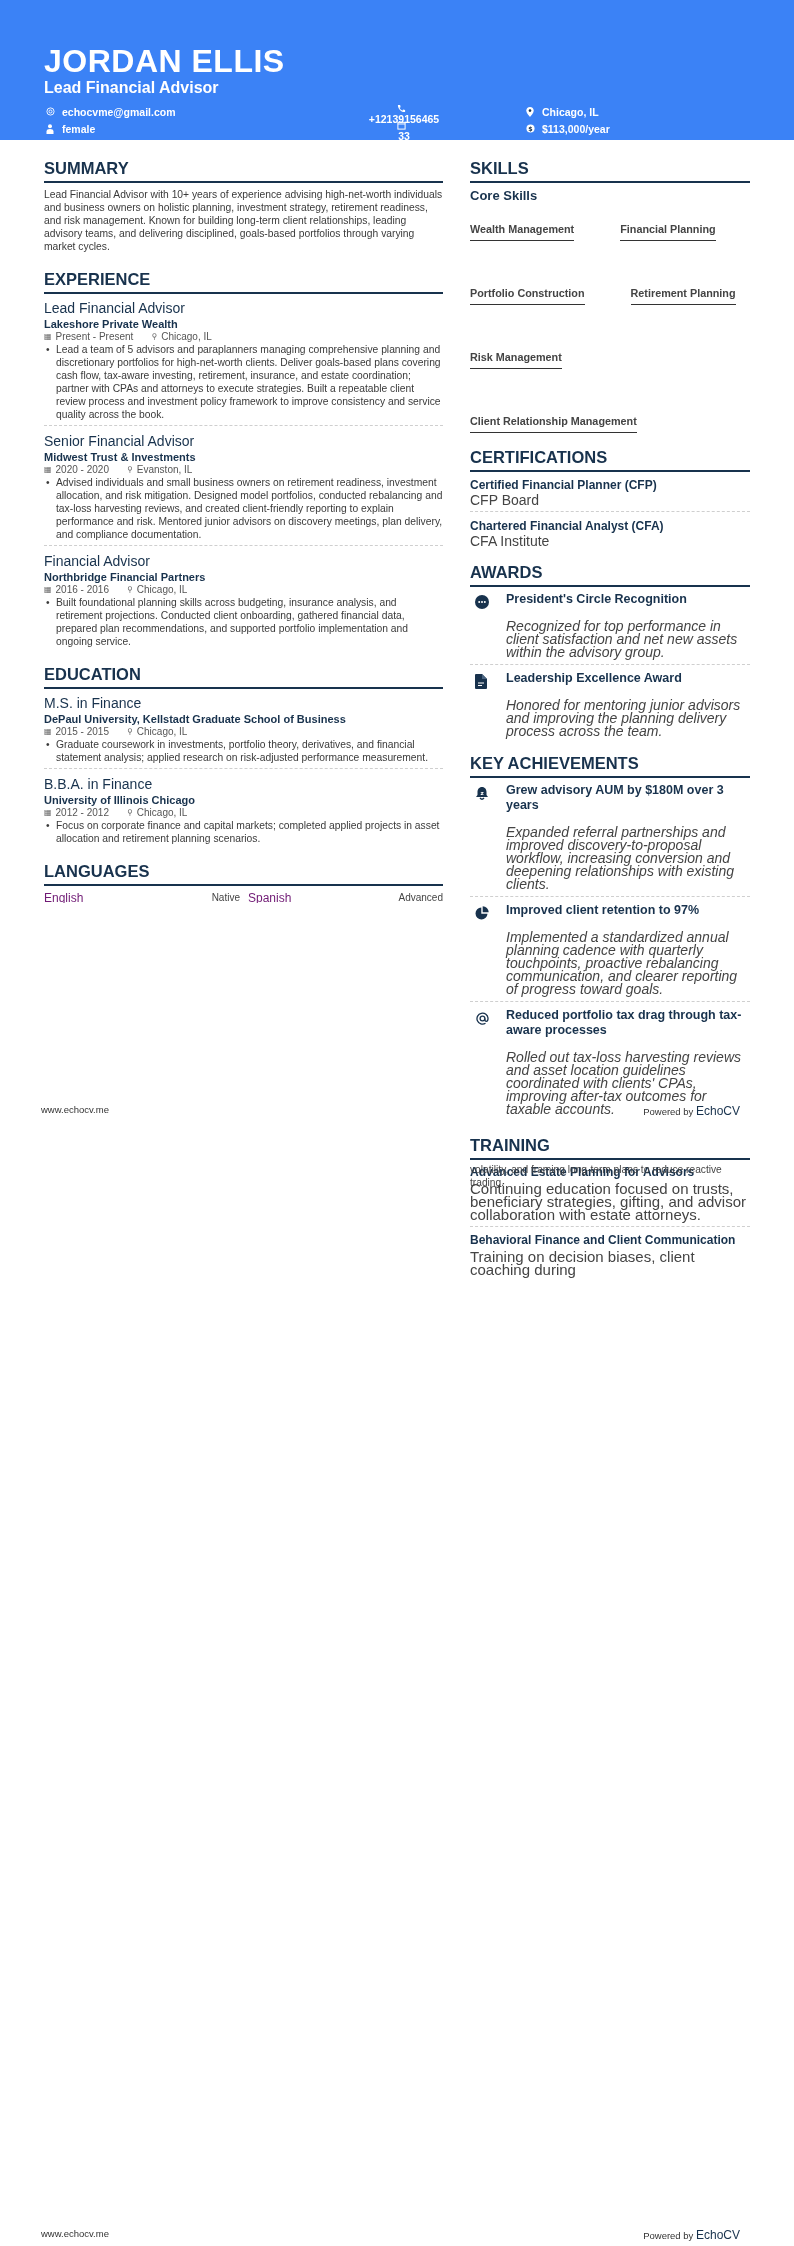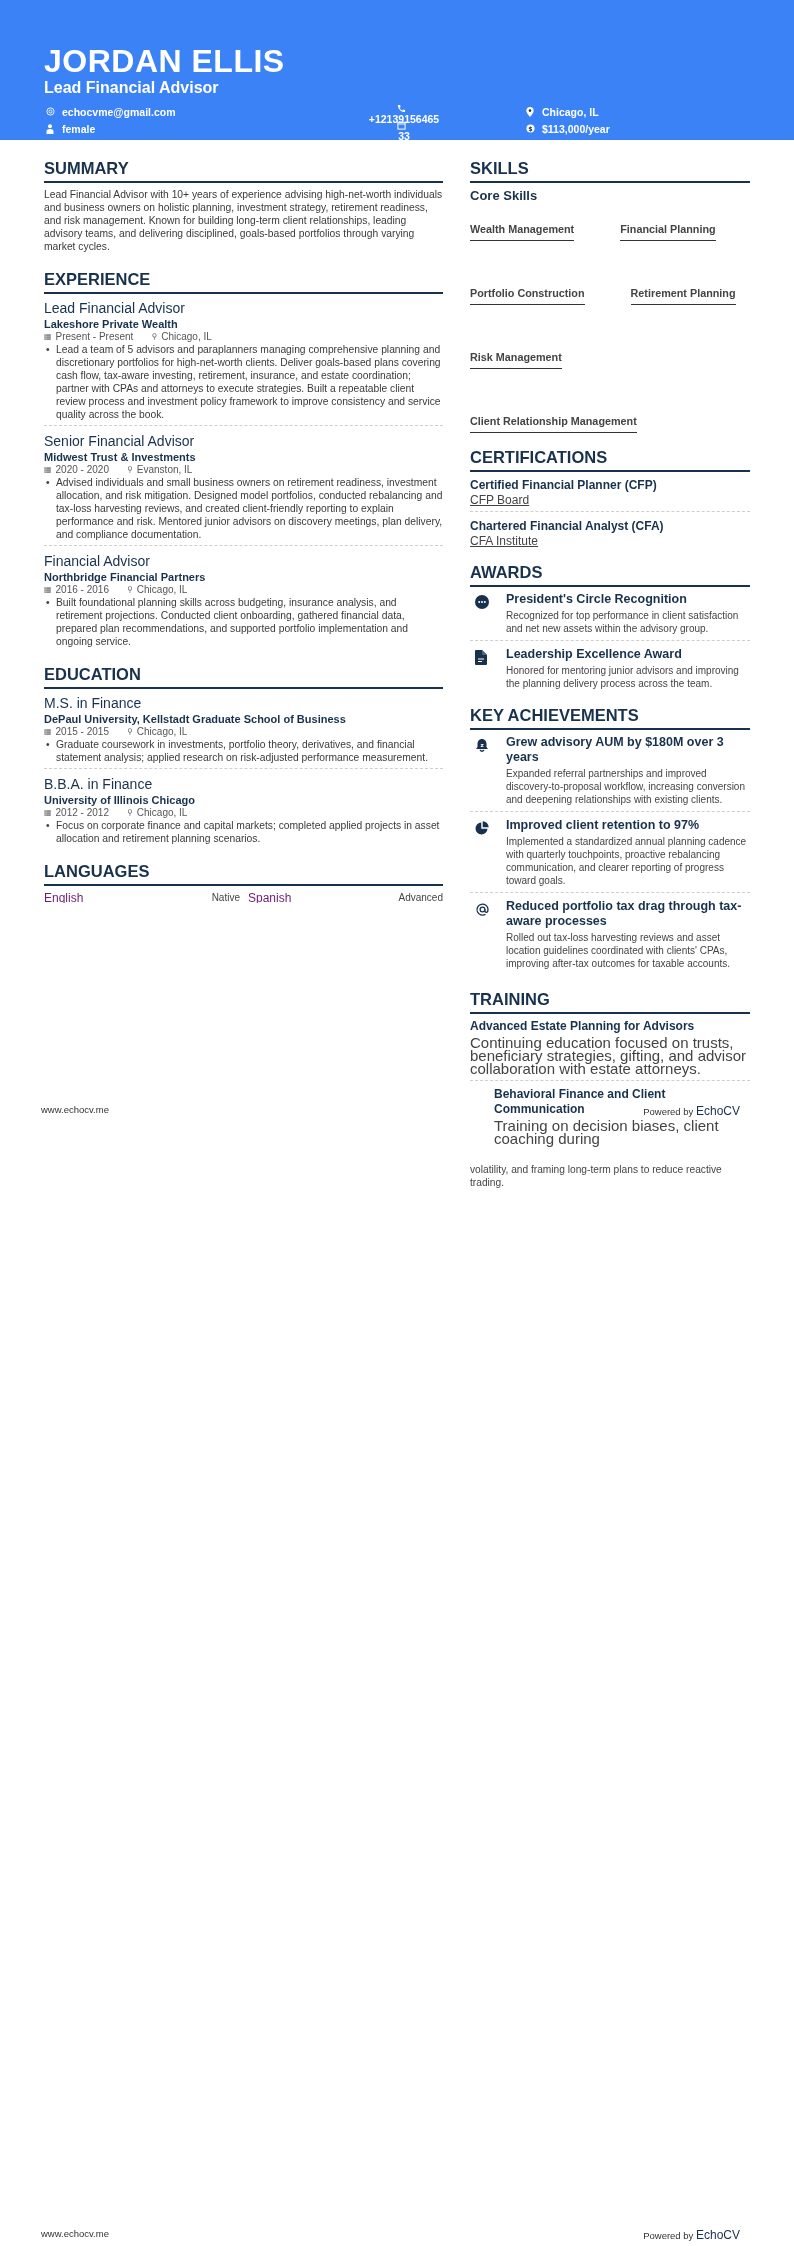--- a/index.html
+++ b/index.html
@@ -38,31 +38,31 @@
     .lang .ln { font-size: 12px; font-weight: 400; color: #701a75; }
     .lang .lv { font-size: 10px; color: #444; line-height: 14px; }
 
     .skill-group { font-size: 13px; font-weight: 700; color: #18324d; margin-bottom: 20px; }
     .skills { display: flex; flex-wrap: wrap; column-gap: 16px; row-gap: 7px; gap: 46px; }
     .skill { font-size: 10.8px; font-weight: 700; color: #444; border-bottom: 1.5px solid #333; padding-bottom: 4px; line-height: 13px; }
 
     .cert { border-bottom: 1px dashed #cfcfcf; padding-bottom: 4px; margin-bottom: 6px; }
     .cert.last { border-bottom: none; }
     .cert .cn { font-size: 12px; font-weight: 700; color: #18324d; line-height: 16px; }
-    .cert .ci { font-size: 12px; color: #444; line-height: 14px; text-decoration: underline; }
+    .cert .ci { font-size: 14px; color: #444; line-height: 14px; }
 
     .iconed { display: flex; border-bottom: 1px dashed #cfcfcf; padding-bottom: 5px; margin-bottom: 6px; }
     .iconed.last { border-bottom: none; }
     .iconed .ic { width: 36px; flex: none; padding-top: 3px; padding-left: 5px; }
     .iconed .ib { flex: 1; }
     .iconed .it { font-size: 12.5px; font-weight: 700; color: #18324d; line-height: 15px; }
-    .iconed .id { font-size: 10px; color: #444; line-height: 13px; margin-top: 2px; }
+    .iconed .id { font-size: 14px; color: #444; line-height: 13px; margin-top: 13px; font-style: italic; }
 
     .train { border-bottom: 1px dashed #cfcfcf; padding-bottom: 5px; margin-bottom: 6px; }
-    .train.last { border-bottom: none; margin-left: 24px; }
+    .train.last { border-bottom: none; }
     .train .tt { font-size: 12px; font-weight: 700; color: #18324d; line-height: 15px; }
     .train .td { font-size: 15px; color: #444; line-height: 13px; margin-top: 2px; }
 
     .footer { position: absolute; left: 0; width: 784px; padding: 0 44px 0 41px; display: flex; justify-content: space-between; font-size: 9.5px; color: #333; }
     .footer .brand { font-size: 12px; color: #18324d; }
     .overflow-text { position: absolute; left: 470px; top: 1163px; width: 270px; font-size: 10.2px; color: #444; line-height: 13px; }
   </style>
 </head>
 <body>
 

